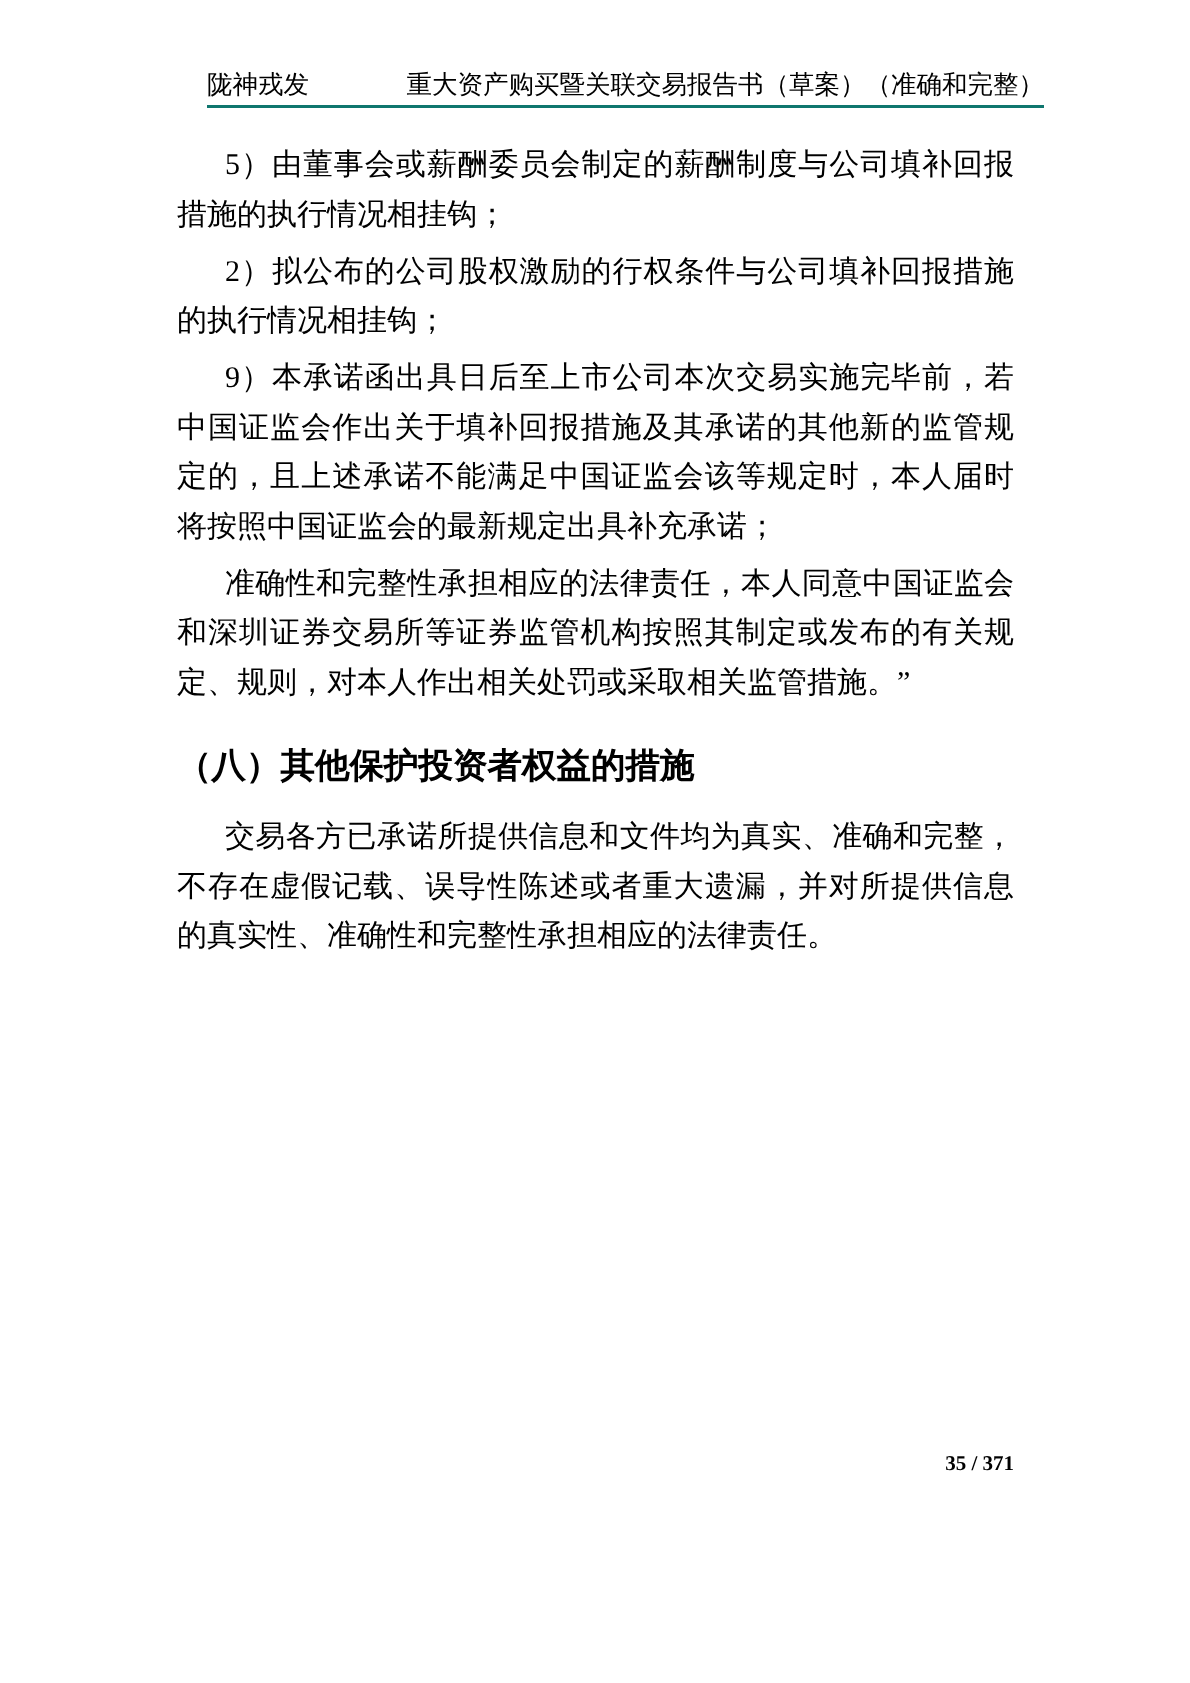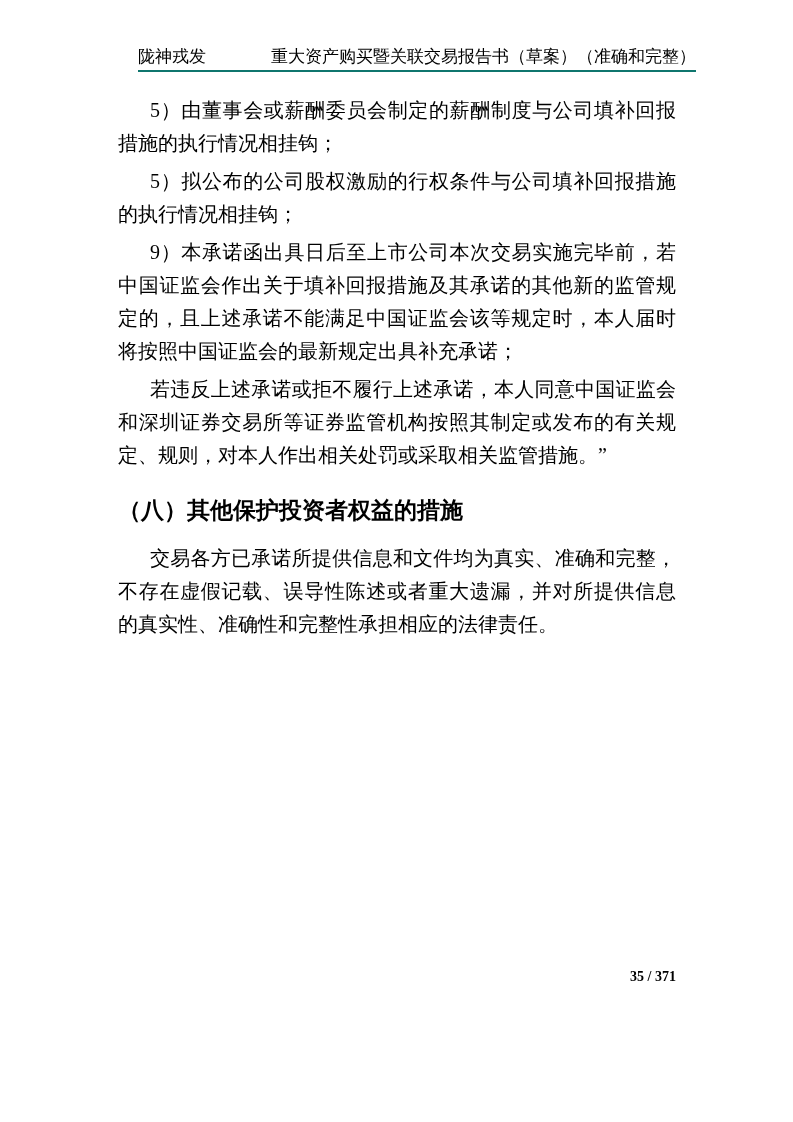--- a/index.html
+++ b/index.html
@@ -69,23 +69,23 @@
 
 <div class="page">
 
   <div class="page-header">
     <span>陇神戎发</span>
     <span>重大资产购买暨关联交易报告书（草案）（准确和完整）</span>
   </div>
 
   <div class="content">
     <p class="body-para">5）由董事会或薪酬委员会制定的薪酬制度与公司填补回报措施的执行情况相挂钩；</p>
-    <p class="body-para">5）拟公布的公司股权激励的行权条件与公司填补回报措施的执行情况相挂钩；</p>
+    <p class="body-para">2）拟公布的公司股权激励的行权条件与公司填补回报措施的执行情况相挂钩；</p>
     <p class="body-para">9）本承诺函出具日后至上市公司本次交易实施完毕前，若中国证监会作出关于填补回报措施及其承诺的其他新的监管规定的，且上述承诺不能满足中国证监会该等规定时，本人届时将按照中国证监会的最新规定出具补充承诺；</p>
-    <p class="body-para">若违反上述承诺或拒不履行上述承诺，本人同意中国证监会和深圳证券交易所等证券监管机构按照其制定或发布的有关规定、规则，对本人作出相关处罚或采取相关监管措施。”</p>
+    <p class="body-para">准确性和完整性承担相应的法律责任，本人同意中国证监会和深圳证券交易所等证券监管机构按照其制定或发布的有关规定、规则，对本人作出相关处罚或采取相关监管措施。”</p>
 
     <h2 class="section-heading">（八）其他保护投资者权益的措施</h2>
 
     <p class="body-para">交易各方已承诺所提供信息和文件均为真实、准确和完整，不存在虚假记载、误导性陈述或者重大遗漏，并对所提供信息的真实性、准确性和完整性承担相应的法律责任。</p>
   </div>
 
   <div class="page-footer">
     <span>35 / 371</span>
   </div>
 

